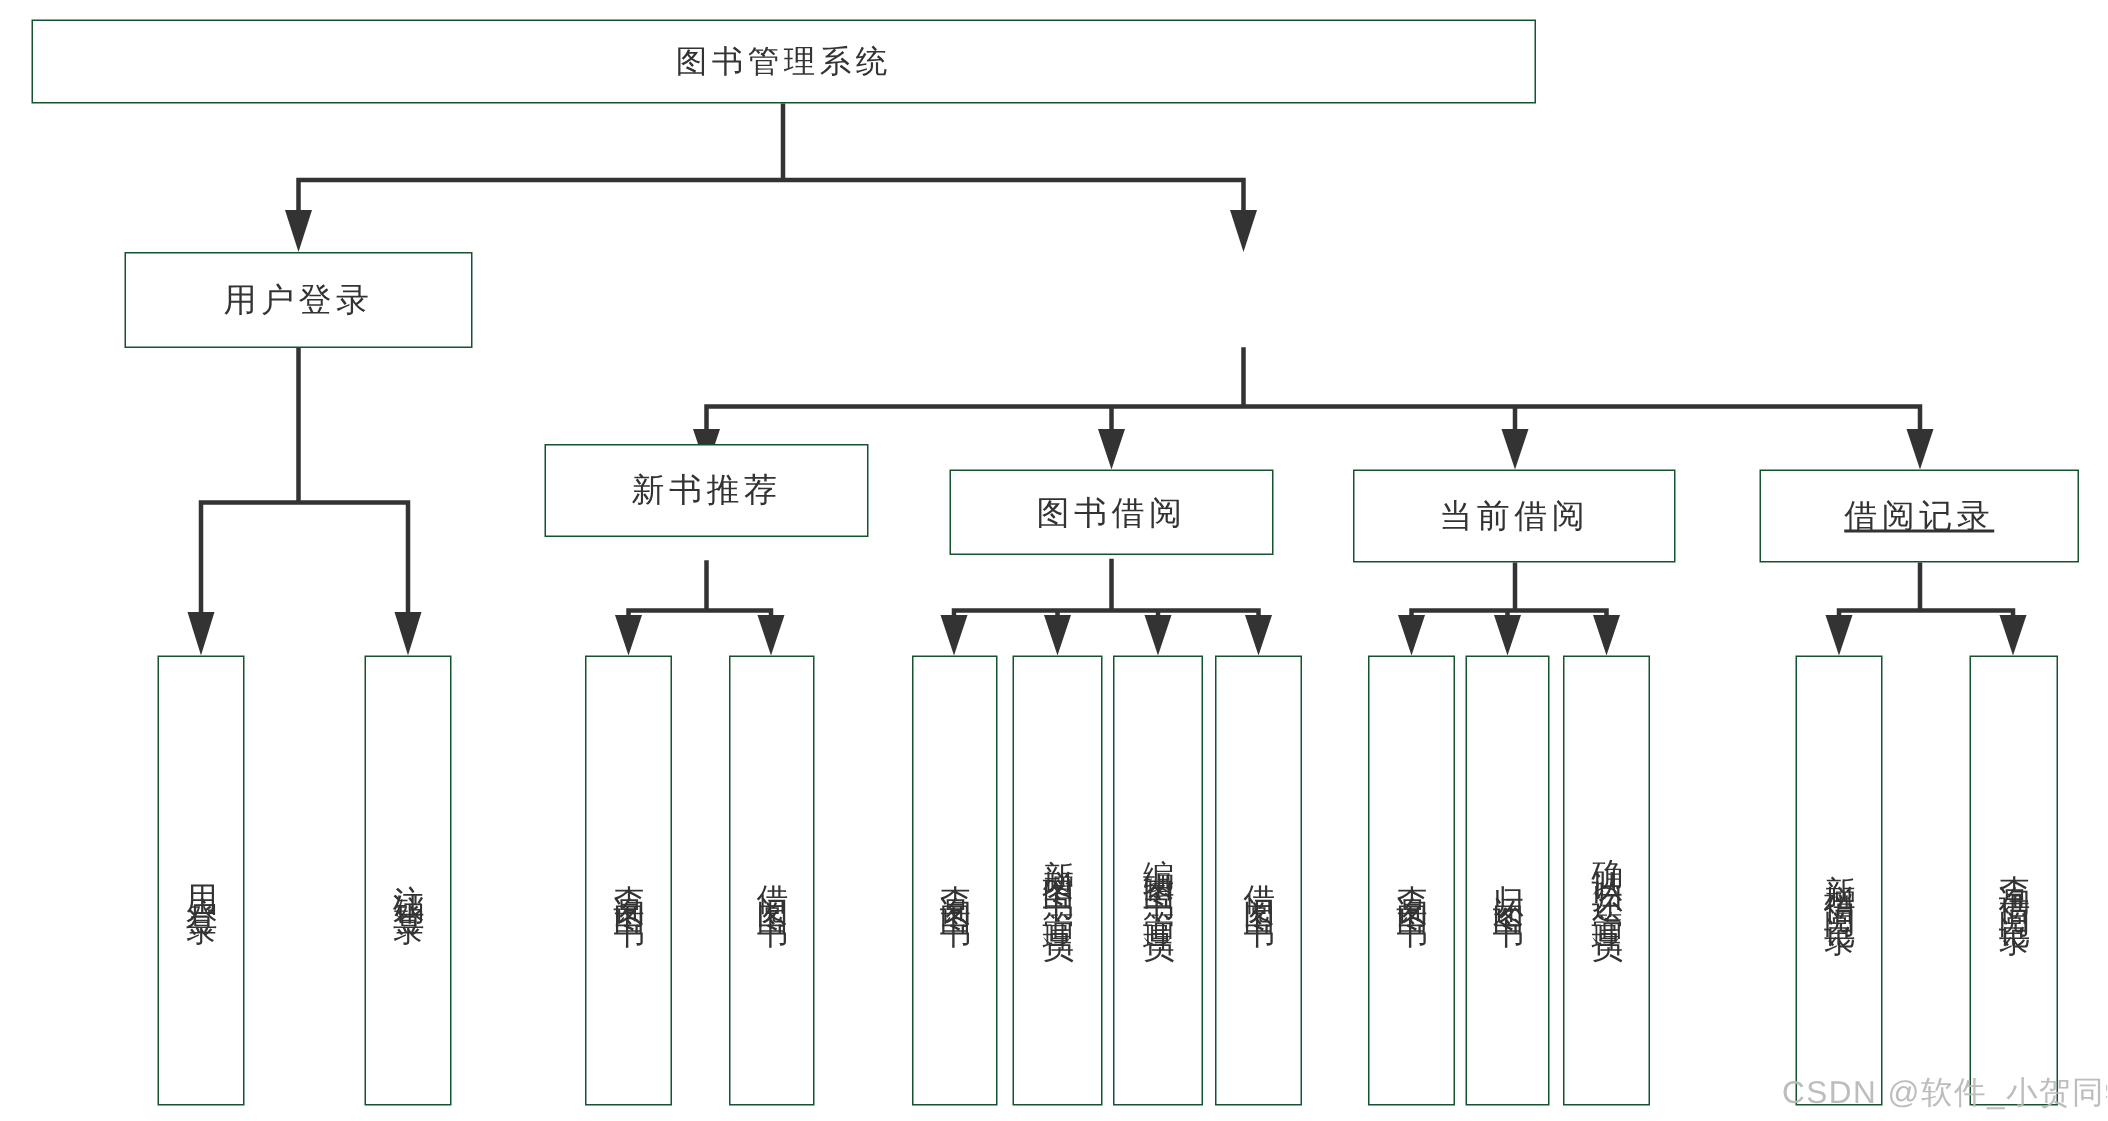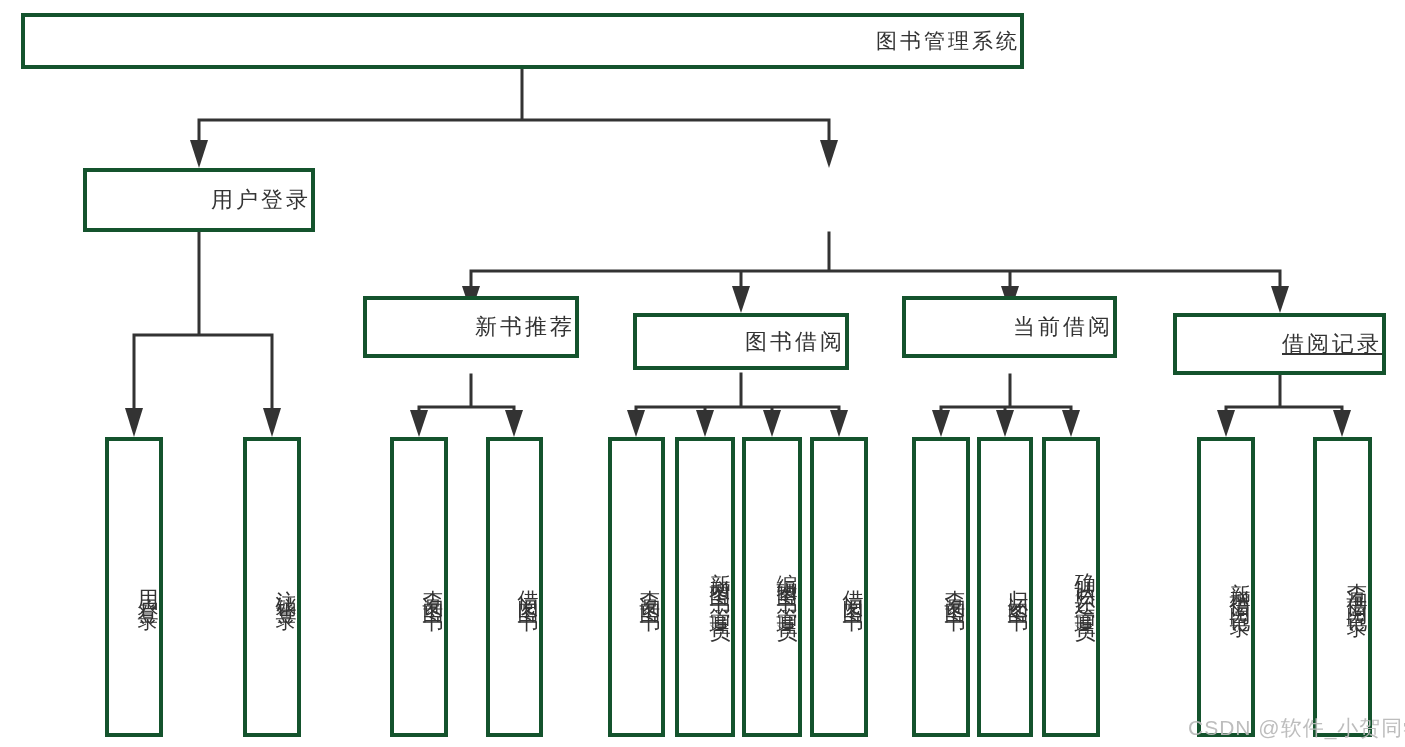--- a/index.html
+++ b/index.html
@@ -19,25 +19,25 @@
     position: absolute;
     left: 0; top: 0;
     width: 1405px;
     height: 747px;
     z-index: 1;
   }
   .box {
     position: absolute;
     box-sizing: border-box;
     background: #ffffff;
-    border: 4px solid #14532d;
+    border: 1px solid #14532d;
     color: #333333;
     display: flex;
     align-items: center;
-    justify-content: flex-end;
+    justify-content: center;
     z-index: 2;
   }
   .h-label {
     font-size: 22px;
     letter-spacing: 3px;
     white-space: nowrap;
   }
   .title-label {
     font-size: 21px;
     letter-spacing: 3px;
@@ -114,21 +114,21 @@
   <div class="box" style="left:83px; top:168px; width:232px; height:64px;">
     <span class="h-label">用户登录</span>
   </div>
 
   <div class="box" style="left:363px; top:296px; width:216px; height:62px;">
     <span class="h-label">新书推荐</span>
   </div>
   <div class="box" style="left:633px; top:313px; width:216px; height:57px;">
     <span class="h-label">图书借阅</span>
   </div>
-  <div class="box" style="left:902px; top:296px; width:215px; height:62px;">
+  <div class="box" style="left:902px; top:313px; width:215px; height:62px;">
     <span class="h-label">当前借阅</span>
   </div>
   <div class="box" style="left:1173px; top:313px; width:213px; height:62px;text-decoration:underline;">
     <span class="h-label">借阅记录</span>
   </div>
 
   <div class="box" style="left:105px; top:437px; width:58px; height:300px;">
     <span class="v-label">用户登录</span>
   </div>
   <div class="box" style="left:243px; top:437px; width:58px; height:300px;">

